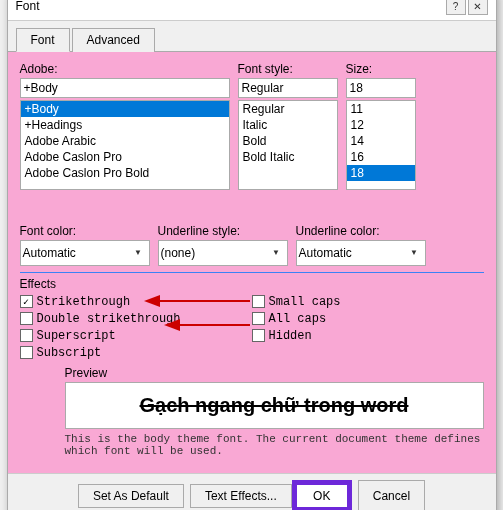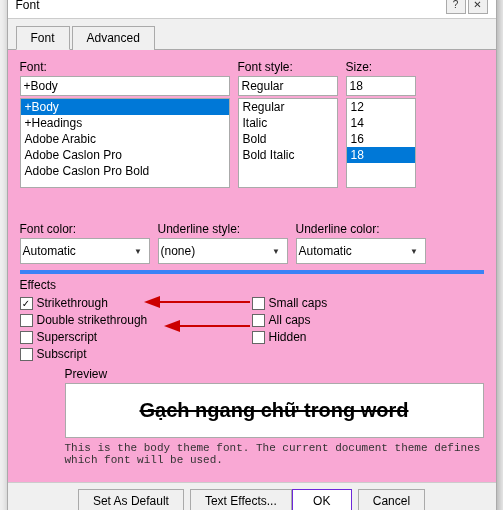--- a/index.html
+++ b/index.html
@@ -145,21 +145,21 @@
       align-items: center;
       justify-content: center;
       font-size: 8px;
       color: #333;
     }
     .effects-section {
       margin-bottom: 6px;
     }
     .effects-title {
       font-size: 12px;
-      border-top: 4px solid #3b82f6;
+      border-top: 1px solid #3b82f6;
       padding-top: 4px;
       margin-bottom: 4px;
     }
     .effects-grid {
       display: flex;
       gap: 0;
     }
     .effects-col {
       flex: 1;
       display: flex;
@@ -192,21 +192,21 @@
       margin-bottom: 6px;
       padding-left: 45px;
     }
     .preview-label {
       font-size: 12px;
       margin-bottom: 2px;
     }
     .preview-box {
       border: 1px solid #aaa;
       background: #fff;
-      height: 55px;
+      height: 47px;
       display: flex;
       align-items: center;
       justify-content: center;
       font-size: 20px;
       font-weight: bold;
       text-decoration: line-through;
       margin-bottom: 4px;
     }
     .preview-note {
       font-size: 11px;
@@ -227,21 +227,21 @@
       padding: 4px 14px;
       border: 1px solid #aaa;
       background: #f0f0f0;
       cursor: pointer;
       font-size: 12px;
       min-width: 60px;
       text-align: center;
     }
     .btn.primary {
       background: #fff;
-      border: 1px solid #6d28d9;
+      border: 5px solid #6d28d9;
     }
     .effects-row-wrapper {
       position: relative;
     }
   </style>
 </head>
 <body>
 
 <div class="dialog">
 
@@ -256,21 +256,21 @@
   <div class="tabs">
     <div class="tab active">Font</div>
     <div class="tab">Advanced</div>
   </div>
 
   <div class="content">
 
     <div class="row3">
 
       <div class="col-font">
-        <div class="field-label">Font:</div>
+        <div class="field-label">Adobe:</div>
         <input class="listbox-input" type="text" value="+Body" style="">
         <div class="listbox">
           <div class="listbox-item selected">+Body</div>
           <div class="listbox-item">+Headings</div>
           <div class="listbox-item">Adobe Arabic</div>
           <div class="listbox-item">Adobe Caslon Pro</div>
           <div class="listbox-item">Adobe Caslon Pro Bold</div>
         </div>
       </div>
 
@@ -282,20 +282,21 @@
           <div class="listbox-item">Italic</div>
           <div class="listbox-item">Bold</div>
           <div class="listbox-item">Bold Italic</div>
         </div>
       </div>
 
       <div class="col-size">
         <div class="field-label">Size:</div>
         <input class="listbox-input" type="text" value="18" style="">
         <div class="listbox">
+          <div class="listbox-item">11</div>
           <div class="listbox-item">12</div>
           <div class="listbox-item">14</div>
           <div class="listbox-item">16</div>
           <div class="listbox-item selected">18</div>
         </div>
       </div>
     </div>
 
     <div class="row-underline">
       <div class="col-color">
@@ -316,21 +317,21 @@
         <div class="field-label">Underline color:</div>
         <div class="select-row">
           <span class="sel-text">Automatic</span>
           <span class="sel-arrow">▼</span>
         </div>
       </div>
     </div>
 
     <div class="effects-section">
       <div class="effects-title">Effects</div>
-      <div class="effects-row-wrapper" style="position:relative;">
+      <div class="effects-row-wrapper" style="position:relative;font-family:Liberation Mono, monospace;">
         <div class="effects-grid">
           <div class="effects-col">
             <div class="checkbox-row">
               <div class="checkbox-box checked"></div>
               <span>Strikethrough</span>
             </div>
             <div class="checkbox-row">
               <div class="checkbox-box"></div>
               <span>Double strikethrough</span>
             </div>

